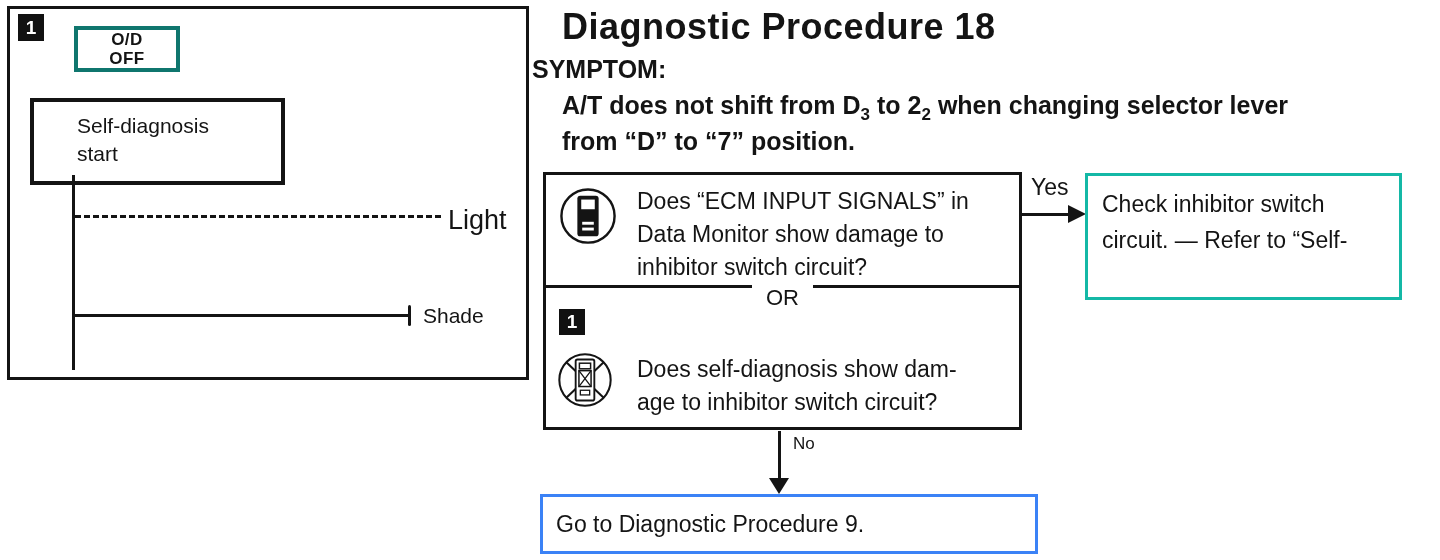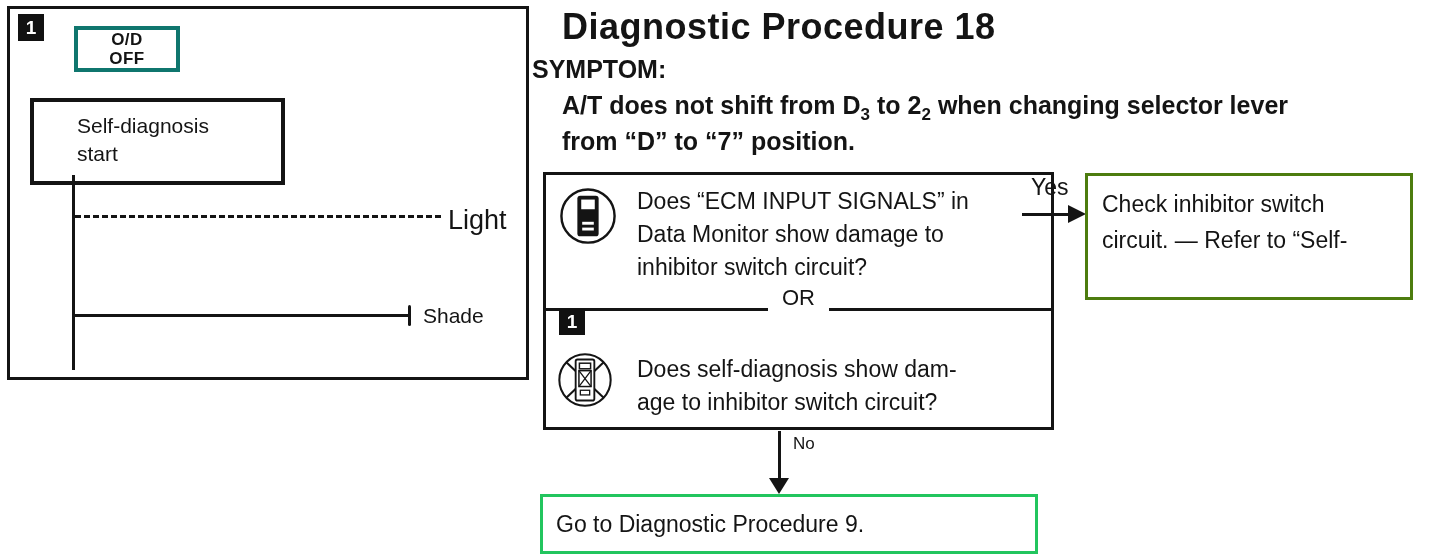--- a/index.html
+++ b/index.html
@@ -30,52 +30,52 @@
   .solid-line{left:65px;top:305px;width:334px;height:3px;background:#141414;}
   .shade-tick{left:398px;top:296px;width:3px;height:21px;background:#141414;border-radius:2px;}
   .shade-label{left:413px;top:295px;font-size:21px;}
   
   .title{left:562px;top:6px;font-size:36px;font-weight:bold;letter-spacing:.5px;}
   .symptom-label{left:532px;top:55px;font-size:25px;font-weight:bold;}
   .symptom-line1{left:562px;top:91px;font-size:25px;font-weight:bold;white-space:nowrap;}
   .symptom-line2{left:562px;top:127px;font-size:25px;font-weight:bold;}
   .symptom-line1 sub{font-size:17px;line-height:0;}
   
-  .qbox{left:543px;top:172px;width:473px;height:252px;border:3px solid #141414;padding-left:32px;}
+  .qbox{left:543px;top:172px;width:473px;height:252px;border:3px solid #141414;}
   .icon-circle{position:absolute;}
   .consult-icon{left:13px;top:12px;width:58px;height:58px;}
   .noconsult-icon{left:11px;top:177px;width:56px;height:56px;}
   .qtext{position:absolute;font-size:23px;line-height:33px;}
   .q1-text{left:91px;top:10px;}
   .q2-text{left:91px;top:178px;}
   .or-row{
-    position:absolute;left:0;right:0;top:110px;display:flex;align-items:flex-end;
+    position:absolute;left:0;right:0;top:110px;display:flex;align-items:flex-start;
     font-size:22px;
   }
   .or-row .hr{flex:1;height:3px;background:#141414;}
   .or-row span{padding:0 14px;}
   .marker-inbox{left:13px;top:134px;width:26px;height:26px;}
   .yes-label{left:1031px;top:174px;font-size:23px;}
   .yes-arrow-line{left:1022px;top:213px;width:50px;height:3px;background:#141414;}
   .yes-arrow-head{
     left:1068px;top:205px;width:0;height:0;
     border-left:18px solid #141414;border-top:9px solid transparent;border-bottom:9px solid transparent;
   }
   .yes-box{
-    left:1085px;top:173px;width:297px;height:101px;border:3px solid #4d7c0f;
-    padding:10px 11px 10px 14px;font-size:23px;line-height:36px;box-sizing:content-box;
+    left:1085px;top:173px;width:297px;height:101px;border:3px solid #14b8a6;
+    padding:10px 0 10px 14px;font-size:23px;line-height:36px;box-sizing:content-box;
   }
   .no-arrow-line{left:778px;top:431px;width:3px;height:50px;background:#141414;}
   .no-arrow-head{
     left:769px;top:478px;width:0;height:0;
     border-top:16px solid #141414;border-left:10px solid transparent;border-right:10px solid transparent;
   }
   .no-label{left:793px;top:434px;font-size:17px;}
   .goto-box{
-    left:540px;top:494px;width:479px;height:54px;border:3px solid #22c55e;
+    left:540px;top:494px;width:479px;height:54px;border:3px solid #3b82f6;
     display:flex;align-items:center;padding-left:13px;font-size:23px;box-sizing:content-box;
   }
 </style>
 </head>
 <body>
 
 <div class="canvas">
 
   <div class="abs left-panel">
     <div class="abs marker marker-left">1</div>

